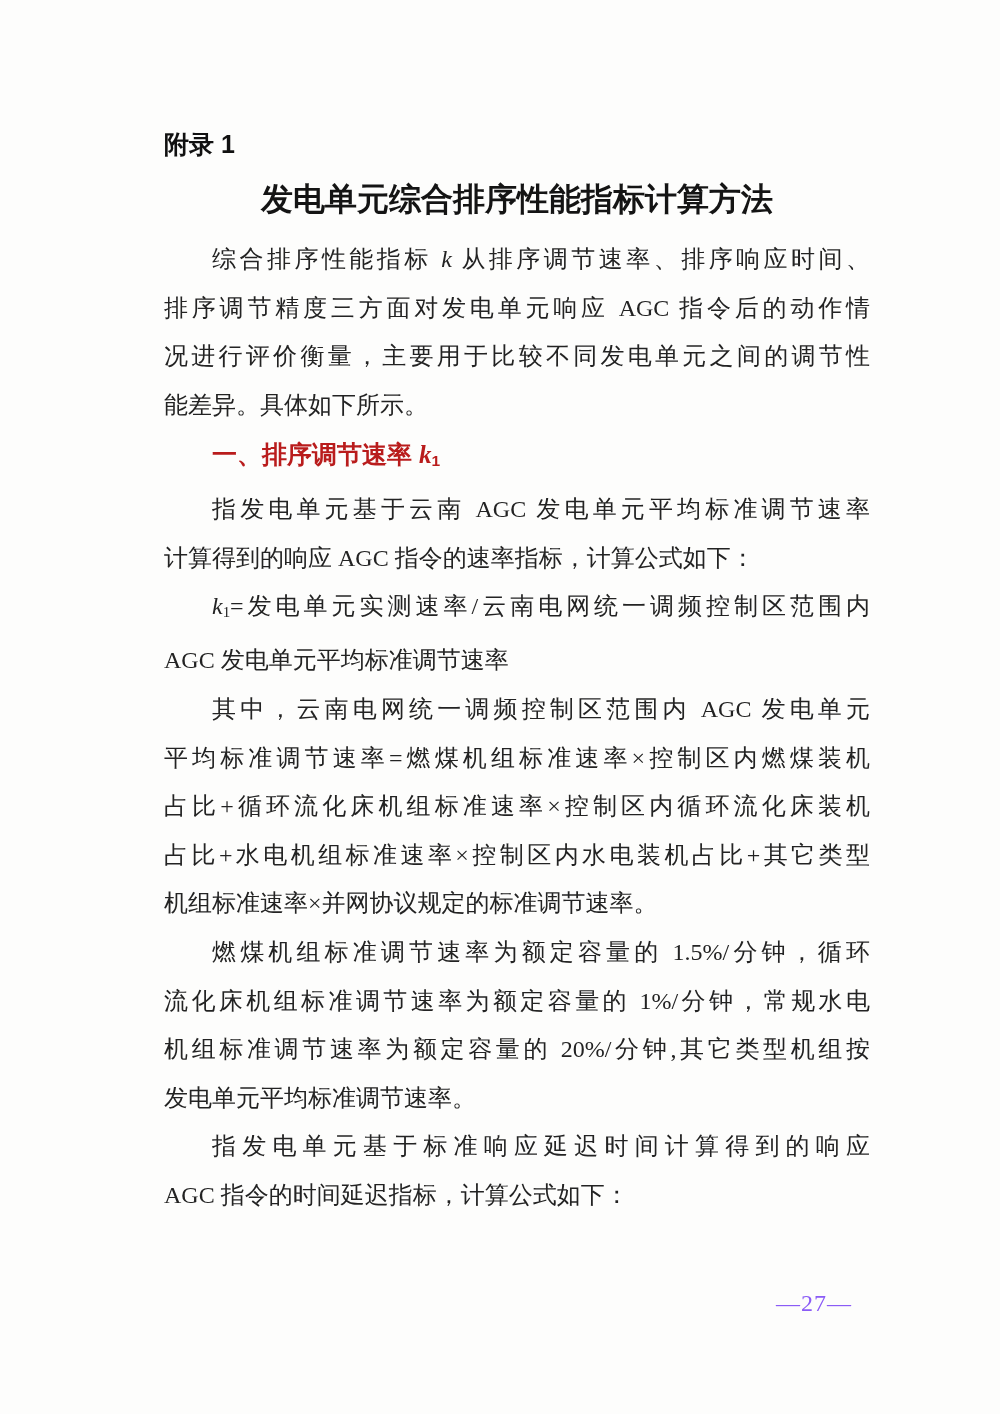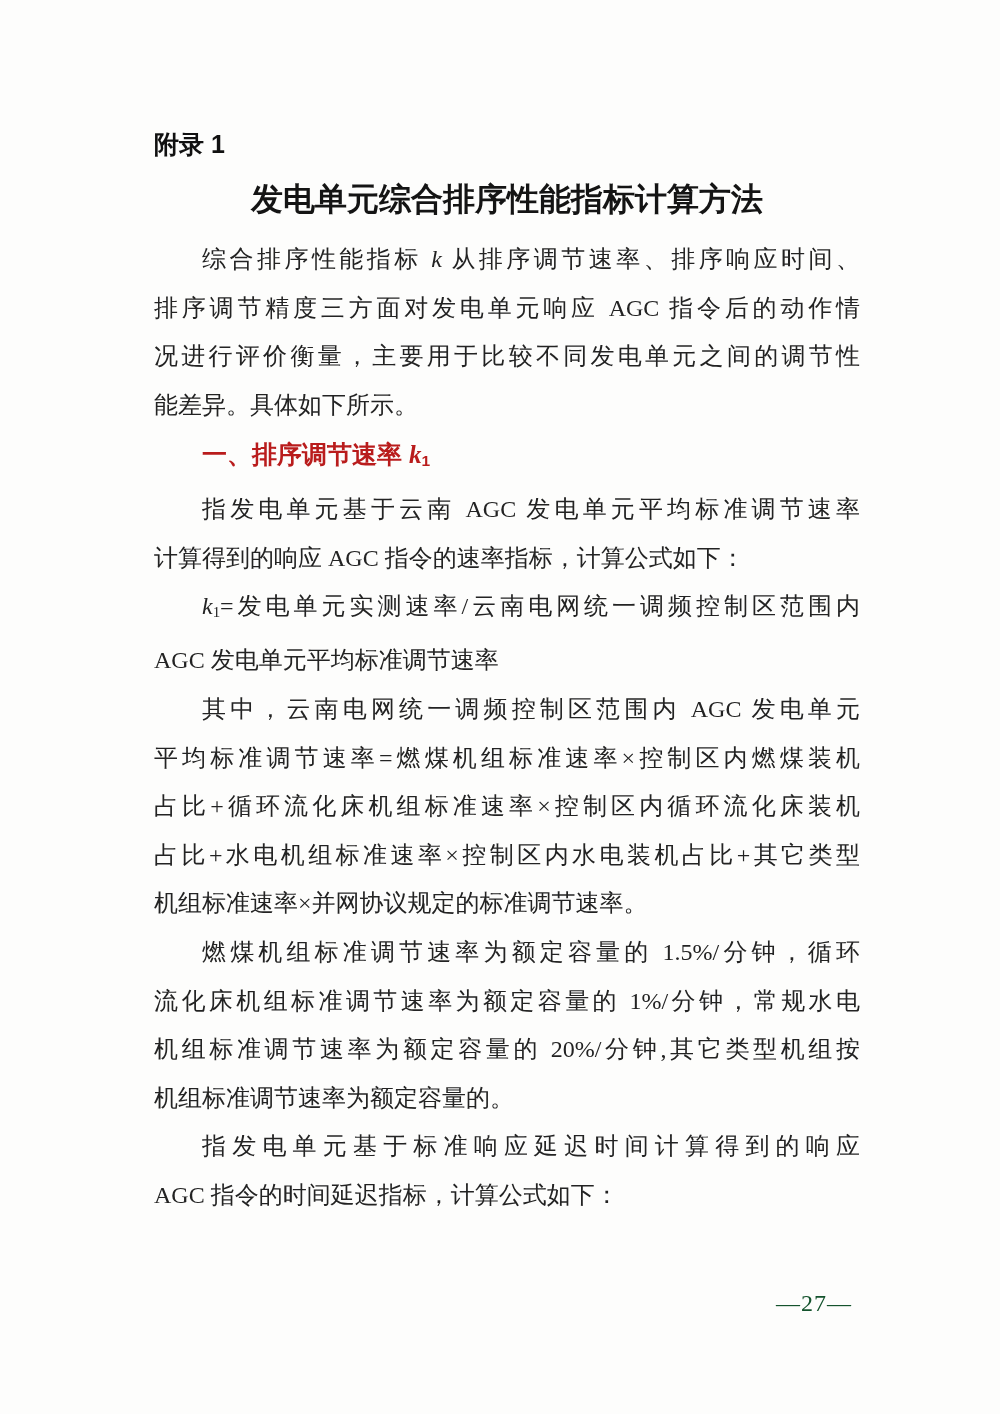--- a/index.html
+++ b/index.html
@@ -15,21 +15,21 @@
   .page {
     position: relative;
     width: 1000px;
     height: 1414px;
     background: #fdfdfc;
     overflow: hidden;
     color: #222;
   }
   .content {
     position: absolute;
-    left: 154px;
+    left: 164px;
     top: 120px;
     width: 706px;
   }
   .blk {
     font-size: 24px;
     line-height: 48.6px;
     color: #232323;
     overflow: hidden;
   }
   .blk.indent { text-indent: 48px; }
@@ -66,21 +66,21 @@
   .sub {
     font-size: 0.62em;
     vertical-align: -0.18em;
   }
   .page-number {
     position: absolute;
     top: 1288px;
     right: 148px;
     font-size: 24px;
     line-height: 30px;
-    color: #14532d;
+    color: #8b5cf6;
     letter-spacing: 1px;
   }
 </style>
 </head>
 <body>
 
 <div class="page">
   <div class="content">
       <div class="blk appendix"><span>附录 1</span></div>
       <div class="blk title"><span>发电单元综合排序性能指标计算方法</span></div>
@@ -94,18 +94,18 @@
       <div class="blk line indent full"><span class="it">k</span><span class="sub">1</span><span>=发电单元实测速率/云南电网统一调频控制区范围内</span></div>
       <div class="blk line"><span>AGC 发电单元平均标准调节速率</span></div>
       <div class="blk line indent full"><span>其中，云南电网统一调频控制区范围内 AGC 发电单元</span></div>
       <div class="blk line full"><span>平均标准调节速率=燃煤机组标准速率×控制区内燃煤装机</span></div>
       <div class="blk line full"><span>占比+循环流化床机组标准速率×控制区内循环流化床装机</span></div>
       <div class="blk line full"><span>占比+水电机组标准速率×控制区内水电装机占比+其它类型</span></div>
       <div class="blk line"><span>机组标准速率×并网协议规定的标准调节速率。</span></div>
       <div class="blk line indent full"><span>燃煤机组标准调节速率为额定容量的 1.5%/分钟，循环</span></div>
       <div class="blk line full"><span>流化床机组标准调节速率为额定容量的 1%/分钟，常规水电</span></div>
       <div class="blk line full"><span>机组标准调节速率为额定容量的 20%/分钟,其它类型机组按</span></div>
-      <div class="blk line"><span>机组标准调节速率为额定容量的。</span></div>
+      <div class="blk line"><span>发电单元平均标准调节速率。</span></div>
       <div class="blk line indent full"><span>指发电单元基于标准响应延迟时间计算得到的响应</span></div>
       <div class="blk line"><span>AGC 指令的时间延迟指标，计算公式如下：</span></div>
     </div>
   <div class="page-number">—27—</div>
 </div>
 
 </body></html>

